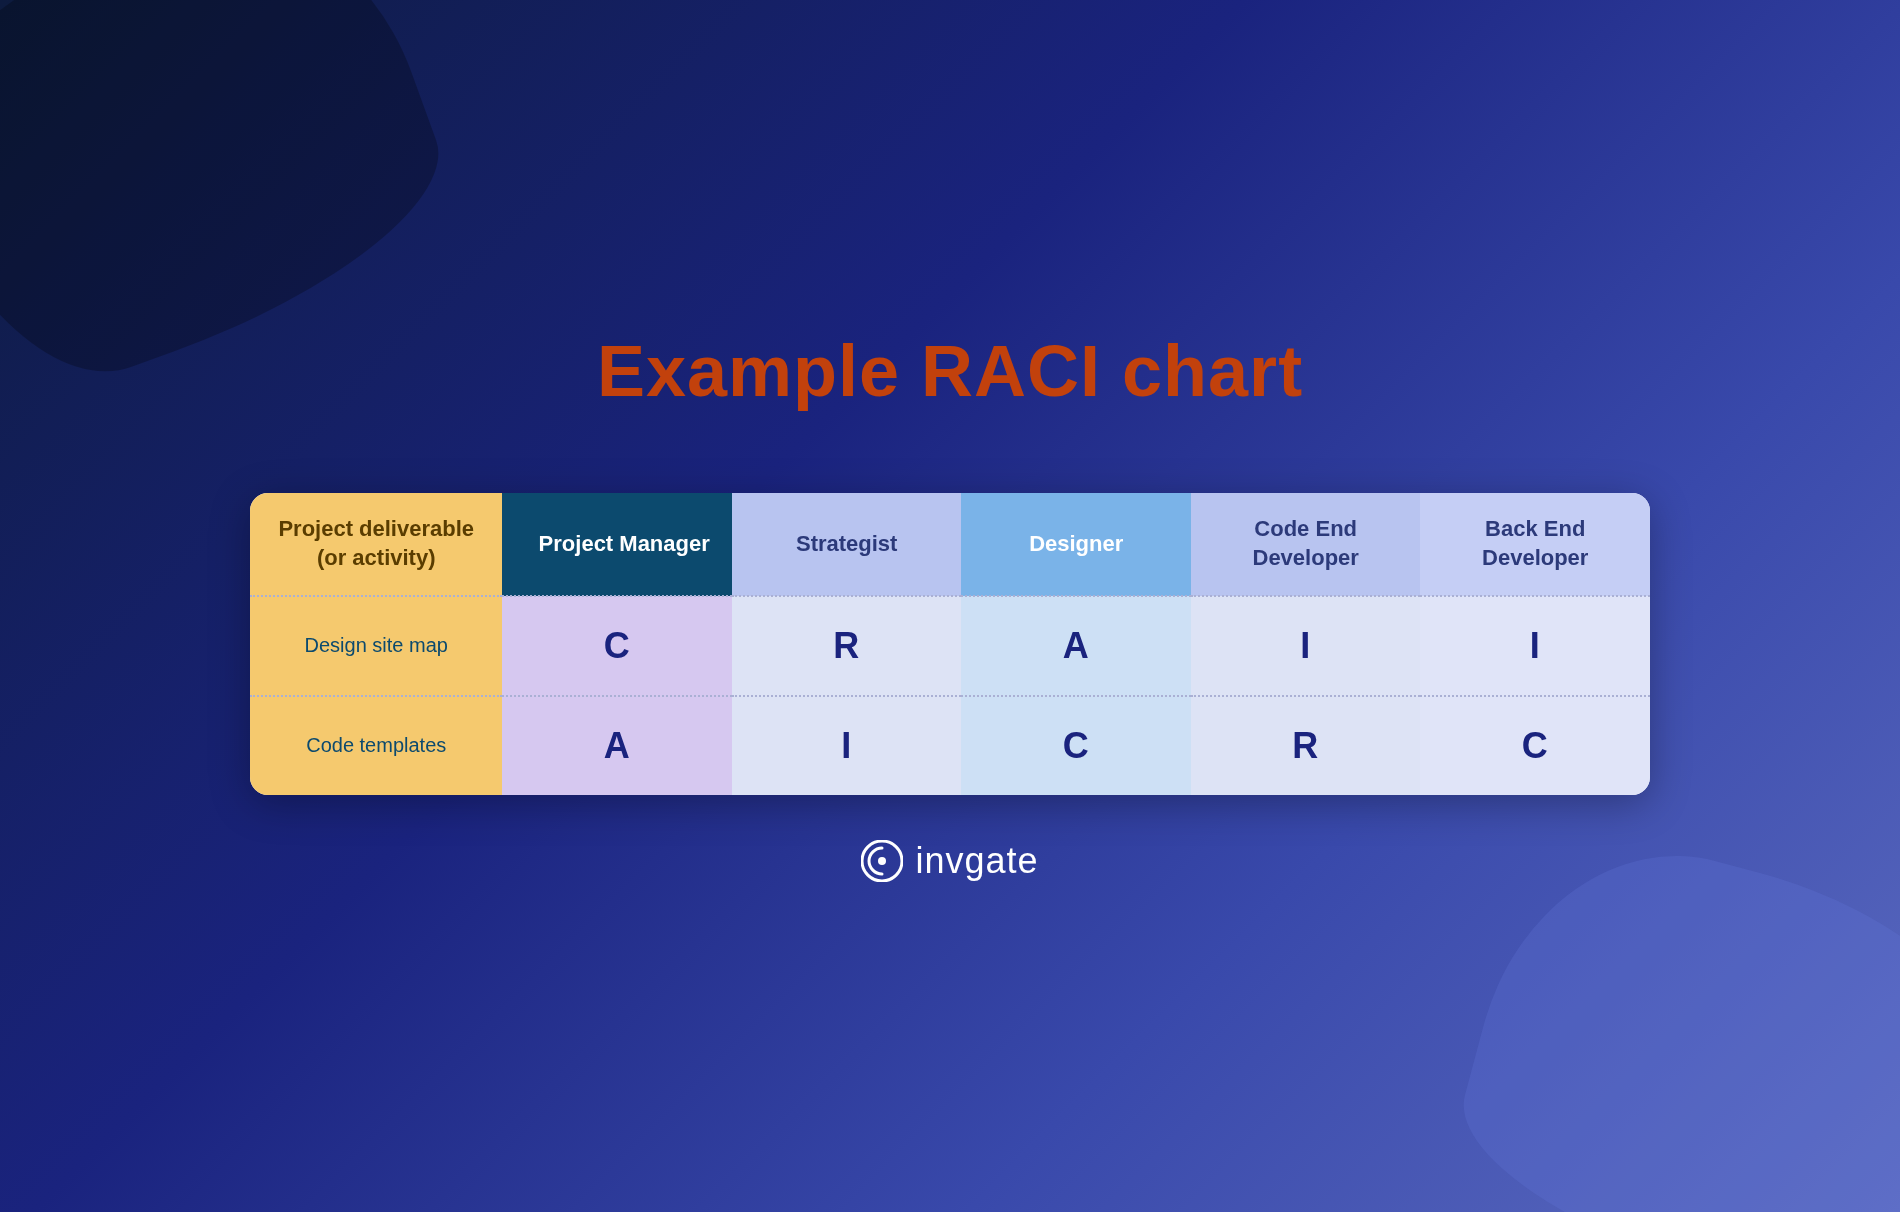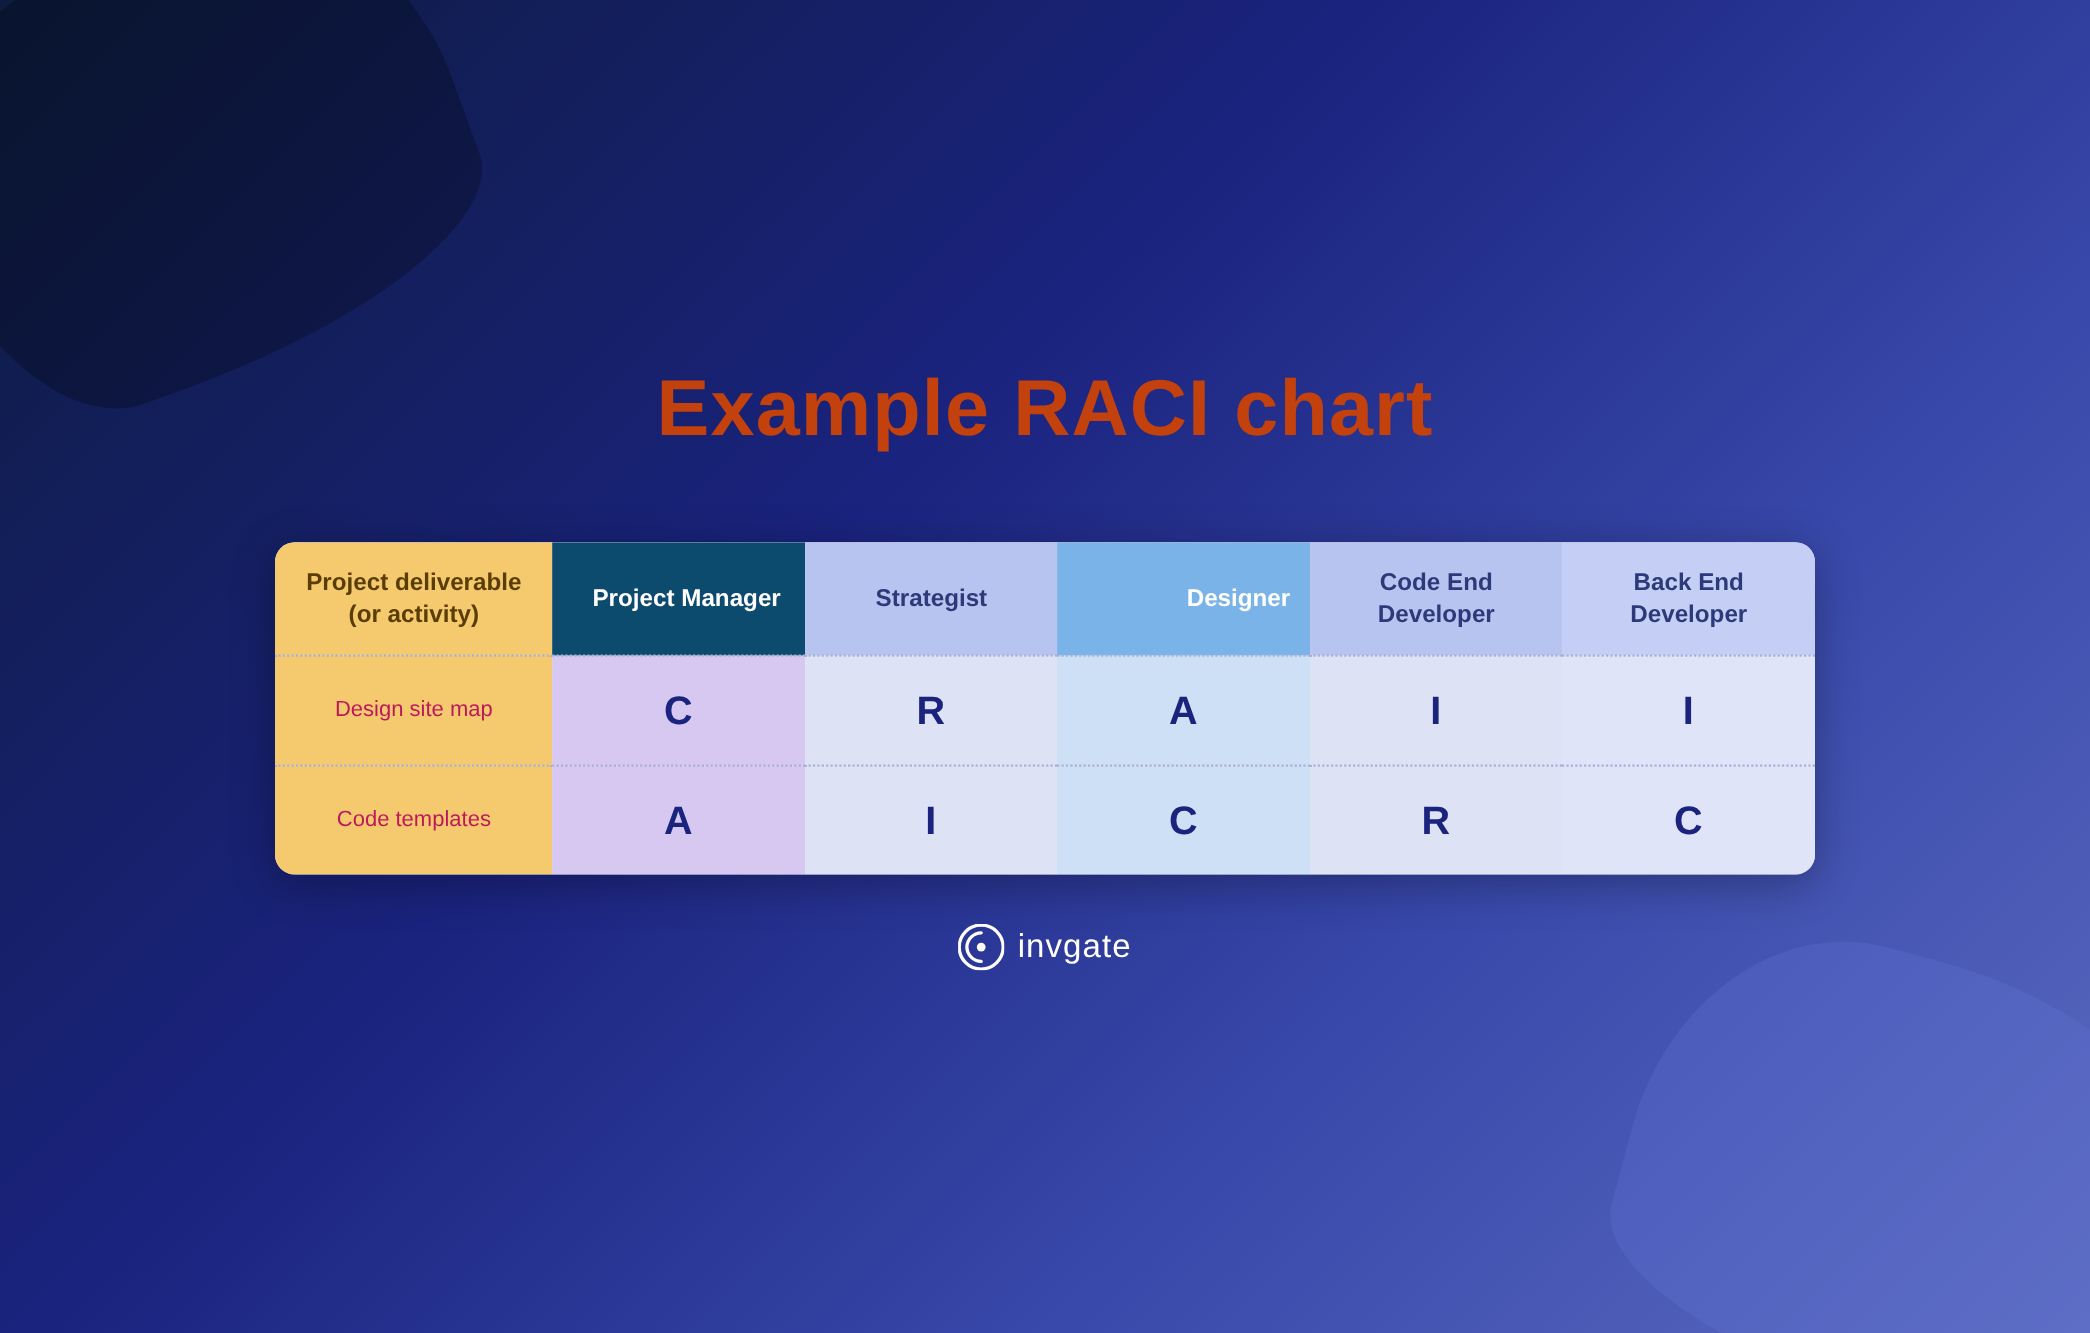--- a/index.html
+++ b/index.html
@@ -94,21 +94,20 @@
     .th-strategist {
       background: #b8c4f0;
       color: #2c3a7a;
       width: 200px;
     }
 
     .th-designer {
       background: #7ab3e8;
       color: #fff;
       width: 200px;
-      text-align: right;
     }
 
     .th-frontend {
       background: #b8c4f0;
       color: #2c3a7a;
       width: 200px;
     }
 
     .th-backend {
       background: #c5cef5;
@@ -120,21 +119,21 @@
     tbody tr td {
       border-top: 2px dotted #aab0d4;
       padding: 28px 18px;
       text-align: center;
       font-size: 20px;
       vertical-align: middle;
     }
 
     .td-deliverable {
       background: #f5c96e;
-      color: #be185d;
+      color: #0c4a6e;
       font-weight: 500;
       font-size: 20px;
       text-align: center;
     }
 
     .td-raci {
       background: #dde3f5;
       font-size: 36px;
       font-weight: 900;
       color: #1a237e;
@@ -148,21 +147,21 @@
       align-items: center;
       gap: 12px;
     }
 
     .footer-logo {
       width: 42px;
       height: 42px;
     }
 
     .footer-text {
-      font-size: 30px;
+      font-size: 36px;
       color: #fff;
       font-weight: 500;
       letter-spacing: 1px;
     }
 
     
     tbody tr td:nth-child(2) { background: #d6c8f0; }
     tbody tr td:nth-child(3) { background: #dde3f5; }
     tbody tr td:nth-child(4) { background: #cde0f5; }
     tbody tr td:nth-child(5) { background: #dde3f5; }

